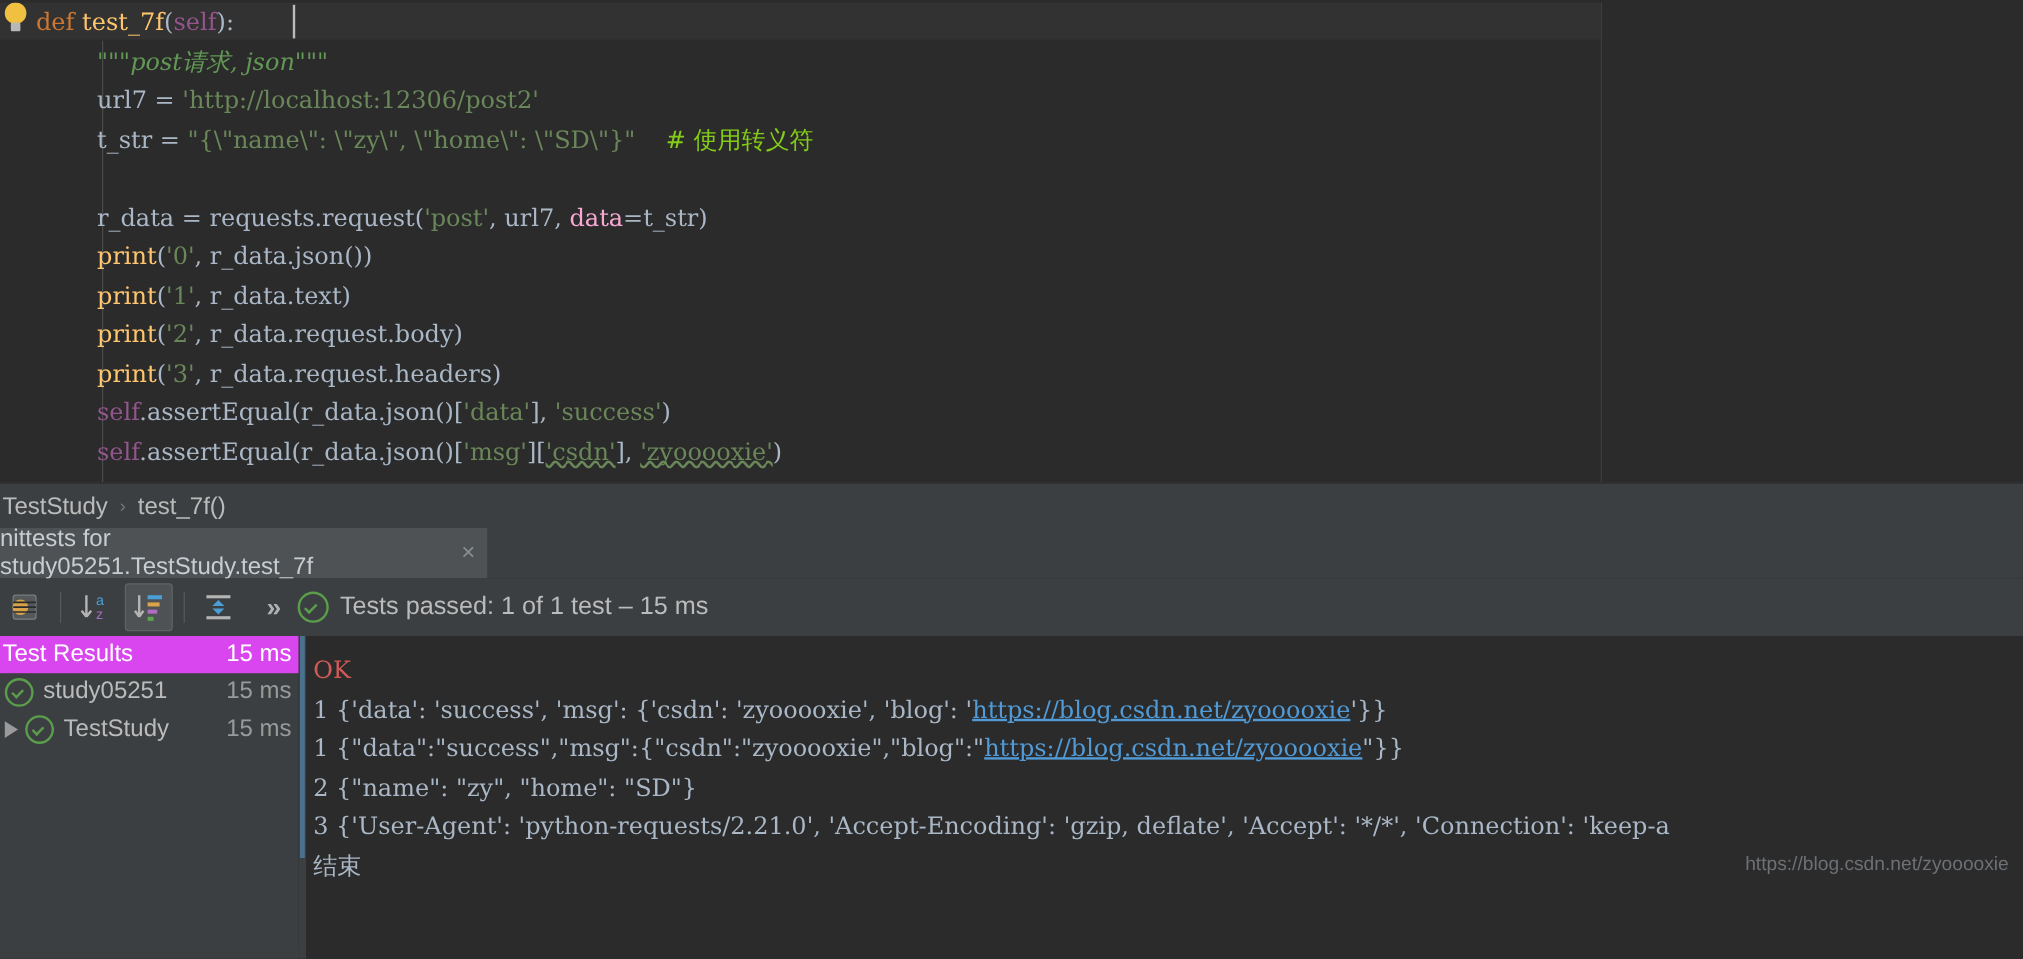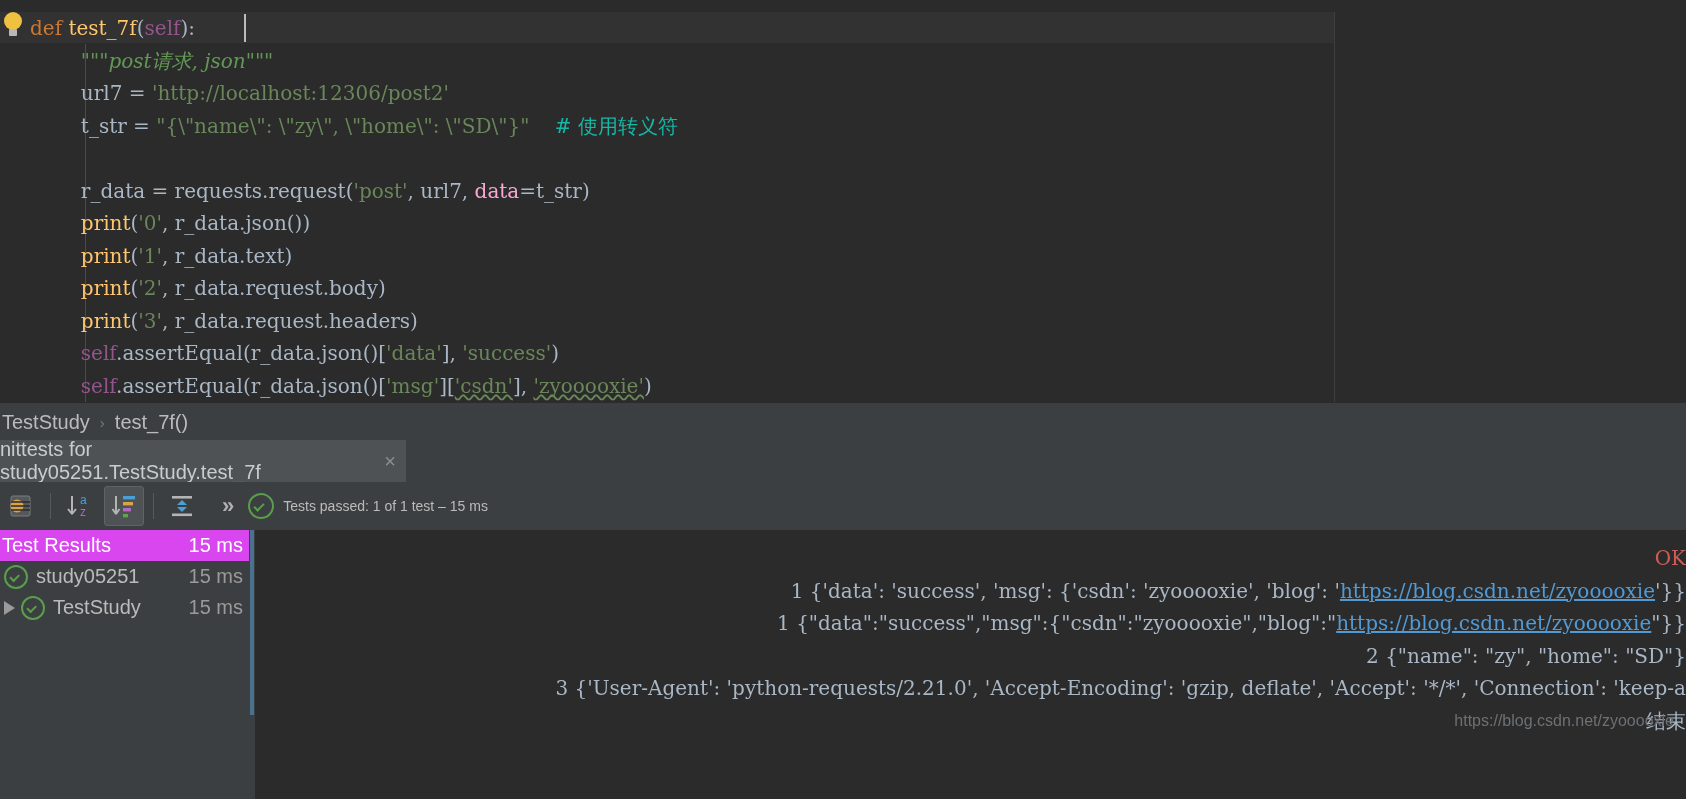--- a/index.html
+++ b/index.html
@@ -6,40 +6,40 @@
   body{
     width:1686px;height:799px;overflow:hidden;
     background:#2b2b2b;
     font-family:"Liberation Sans", sans-serif;
     -webkit-font-smoothing:antialiased;
   }
   .root{position:relative;width:1686px;height:799px;}
 
   
   .editor{
-    position:absolute;left:0;top:12px;width:1686px;height:400px;
+    position:absolute;left:0;top:2px;width:1686px;height:400px;
     background:#2b2b2b;overflow:hidden;
   }
   .gutter-bulb{
     position:absolute;left:2px;top:0px;width:26px;height:30px;
   }
   .code{
     position:absolute;left:0;top:0;
     font-family:"DejaVu Serif", serif;
     font-size:20px;line-height:32.5px;
     color:#a9b7c6;white-space:pre;
   }
   .code .ln{display:block;height:32.5px;padding-left:30px;}
   .kw{color:#cc7832;}
   .fn{color:#ffc66d;}
   .self{color:#94558d;}
   .param{color:#f9a8d4;}
   .str{color:#6a8759;}
   .doc{color:#629755;font-style:italic;}
-  .cmt{color:#14b8a6;}
+  .cmt{color:#84cc16;}
   .id{color:#a9b7c6;}
   .punc{color:#a9b7c6;}
   .typo2{text-decoration:underline wavy #6a8759;text-decoration-skip-ink:none;text-align:center;}
 
   
   .indent-guide{
     position:absolute;left:85px;top:32px;width:1px;height:368px;
     background:#4b4b4b;
   }
   
@@ -92,21 +92,21 @@
   .tb-btn{
     width:38px;height:38px;margin:0 3px;
     display:flex;align-items:center;justify-content:center;
     border-radius:3px;
   }
   .tb-btn.sel{background:#4e5254;border:1px solid #5e6364;}
   .tb-sep{width:1px;height:26px;background:#555a5c;margin:0 6px;}
   .chev{color:#b0b0b0;font-size:22px;margin:0 14px 0 18px;font-weight:bold;}
   .status{
     display:flex;align-items:center;gap:9px;
-    font-size:14px;color:#bbbbbb;
+    font-size:21px;color:#bbbbbb;
   }
   .okcircle{
     width:22px;height:22px;border-radius:50%;
     border:2.5px solid #5a9e4b;display:inline-block;position:relative;
   }
   .okcircle::after{
     content:"";position:absolute;left:4px;top:8px;
     width:8px;height:4px;border-left:2.5px solid #5a9e4b;
     border-bottom:2.5px solid #5a9e4b;transform:rotate(-45deg);
   }
@@ -151,21 +151,20 @@
   
   .console{
     position:absolute;left:249px;top:0;width:1437px;height:269px;
     background:#2b2b2b;overflow:hidden;
   }
   .console-line{
     font-family:"DejaVu Serif", serif;
     font-size:20px;line-height:32.5px;
     color:#a9b7c6;white-space:pre;
     padding-left:12px;
-    text-align:right;
   }
   .c-red{color:#cf5b56;}
   .c-link{color:#519ad6;text-decoration:underline;}
   
   .con-strip{
     position:absolute;left:0;top:0;width:6px;height:269px;background:#3c3f41;
   }
   .con-strip i{
     position:absolute;left:1px;top:0;width:4px;height:185px;background:#4a728f;
     display:block;

